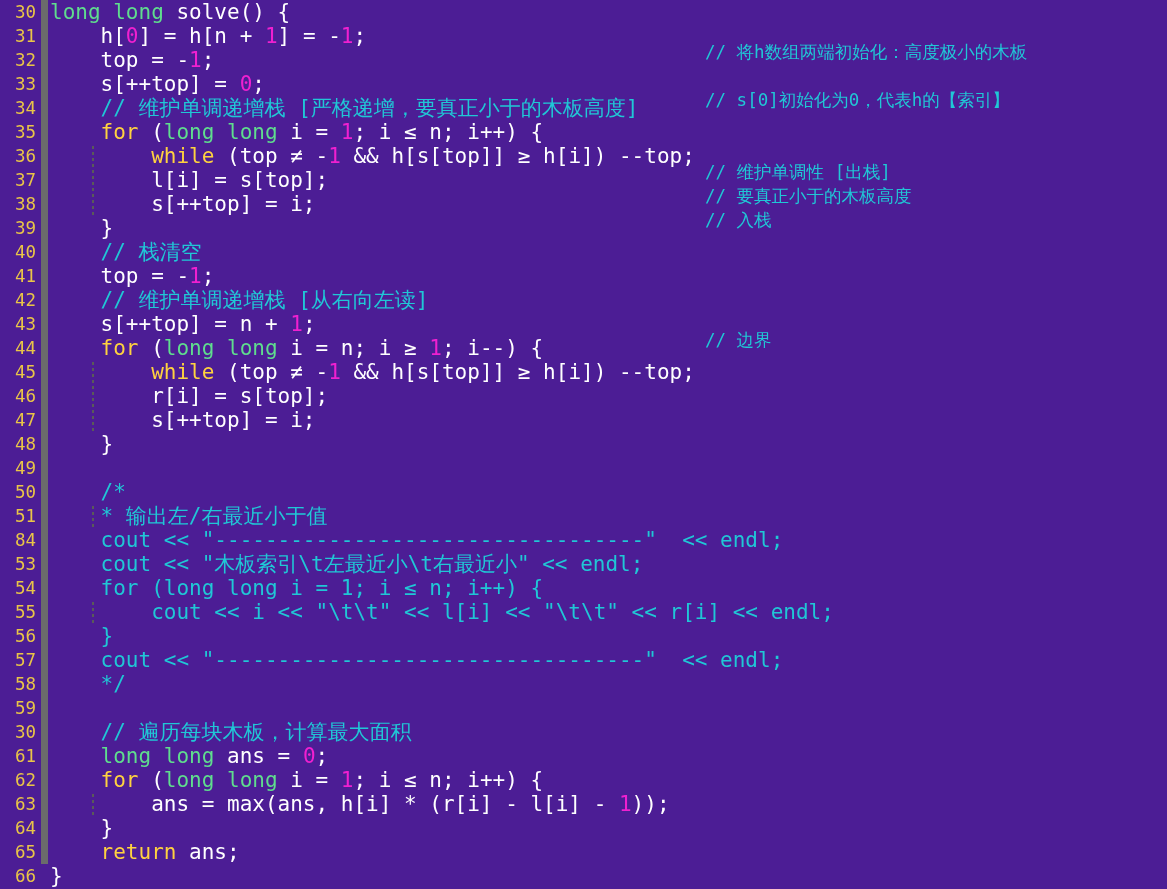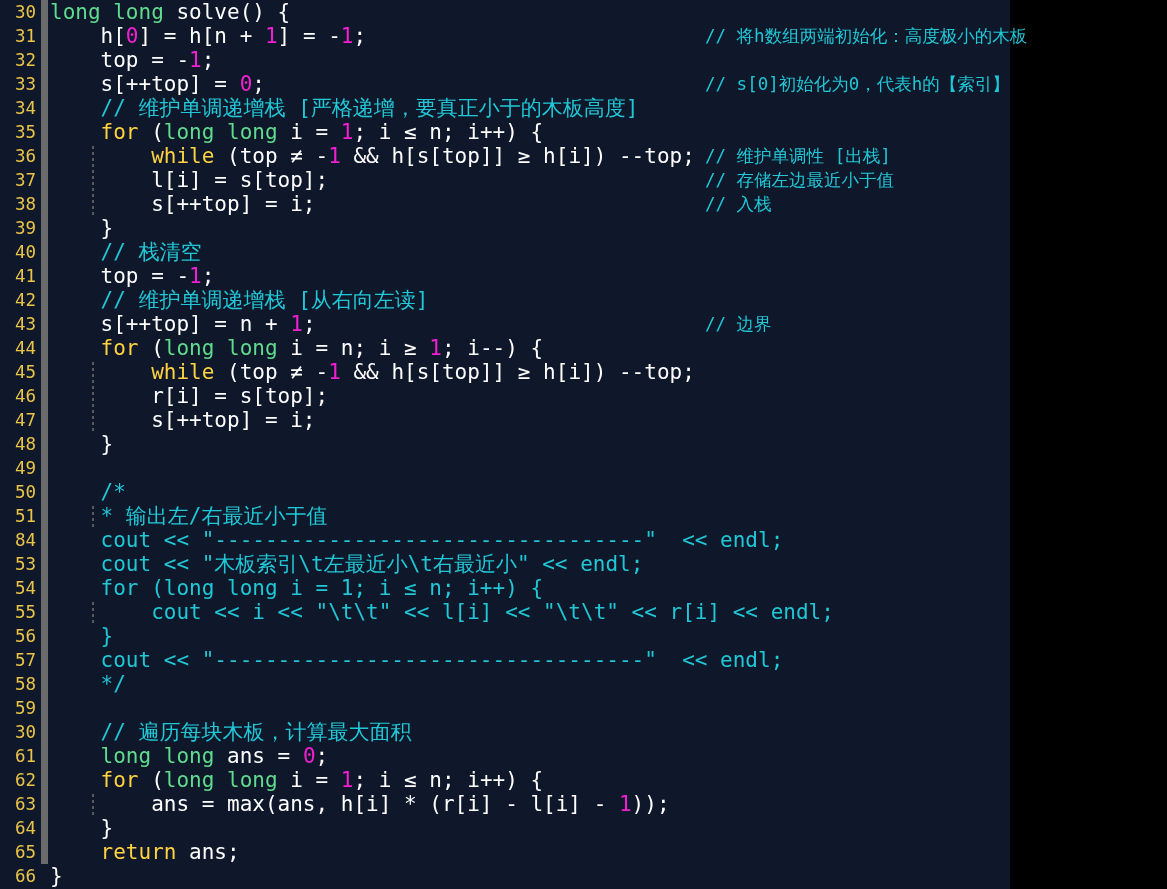--- a/index.html
+++ b/index.html
@@ -9,23 +9,23 @@
   }
   body {
     width: 1167px;
     height: 889px;
     overflow: hidden;
     font-family: "DejaVu Sans Mono", "Liberation Mono", monospace;
   }
 
   #editor {
     position: relative;
-    width: 1010px;
+    width: 1167px;
     height: 889px;
-    background: #0f172a;
+    background: #4c1d95;
   }
 
   
   .fold-bar {
     position: absolute;
     left: 41px;
     top: 0px;
     width: 7px;
     height: 864px;
     background: #6b6b6b;
@@ -58,21 +58,21 @@
     color: #ffffff;
     font-size: 21px;
     line-height: 24px;
     letter-spacing: 0px;
   }
 
   
   .tcomment {
     position: absolute;
     left: 705px;
-    top: 0;
+    top: 16px;
     color: #20c7d6;
     font-size: 17.5px;
     line-height: 24px;
     text-align: center;
   }
 
   
   .guide {
     position: absolute;
     width: 2px;
@@ -97,21 +97,21 @@
 <div id="editor">
   <div class="fold-bar"></div>
   <div id="rows">
       <div class="row"><span class="lineno">30</span><span class="code"><span class="typ">long long</span><span class="id"> solve() {</span></span></div>
       <div class="row"><span class="lineno">31</span><span class="code"><span class="id">    h[</span><span class="num">0</span><span class="id">] = h[n + </span><span class="num">1</span><span class="id">] = -</span><span class="num">1</span><span class="id">;</span></span><span class="tcomment">// 将h数组两端初始化：高度极小的木板</span></div>
       <div class="row"><span class="lineno">32</span><span class="code"><span class="id">    top = -</span><span class="num">1</span><span class="id">;</span></span></div>
       <div class="row"><span class="lineno">33</span><span class="code"><span class="id">    s[++top] = </span><span class="num">0</span><span class="id">;</span></span><span class="tcomment">// s[0]初始化为0，代表h的【索引】</span></div>
       <div class="row"><span class="lineno">34</span><span class="code"><span class="cmt">    // 维护单调递增栈 [严格递增，要真正小于的木板高度]</span></span></div>
       <div class="row"><span class="lineno">35</span><span class="code"><span class="id">    </span><span class="kw">for</span><span class="id"> (</span><span class="typ">long long</span><span class="id"> i = </span><span class="num">1</span><span class="id">; i ≤ n; i++) {</span></span></div>
       <div class="row"><span class="lineno">36</span><span class="guide" style="left: 92px;"></span><span class="code"><span class="id">        </span><span class="kw">while</span><span class="id"> (top ≠ -</span><span class="num">1</span><span class="id"> &amp;&amp; h[s[top]] ≥ h[i]) --top;</span></span><span class="tcomment">// 维护单调性 [出栈]</span></div>
-      <div class="row"><span class="lineno">37</span><span class="guide" style="left: 92px;"></span><span class="code"><span class="id">        l[i] = s[top];</span></span><span class="tcomment">// 存储左边最近小于值</span></div>
+      <div class="row"><span class="lineno">37</span><span class="guide" style="left: 92px;"></span><span class="code"><span class="id">        l[i] = s[top];</span></span><span class="tcomment">// 要真正小于的木板高度</span></div>
       <div class="row"><span class="lineno">38</span><span class="guide" style="left: 92px;"></span><span class="code"><span class="id">        s[++top] = i;</span></span><span class="tcomment">// 入栈</span></div>
       <div class="row"><span class="lineno">39</span><span class="code"><span class="id">    }</span></span></div>
       <div class="row"><span class="lineno">40</span><span class="code"><span class="cmt">    // 栈清空</span></span></div>
       <div class="row"><span class="lineno">41</span><span class="code"><span class="id">    top = -</span><span class="num">1</span><span class="id">;</span></span></div>
       <div class="row"><span class="lineno">42</span><span class="code"><span class="cmt">    // 维护单调递增栈 [从右向左读]</span></span></div>
       <div class="row"><span class="lineno">43</span><span class="code"><span class="id">    s[++top] = n + </span><span class="num">1</span><span class="id">;</span></span><span class="tcomment">// 边界</span></div>
       <div class="row"><span class="lineno">44</span><span class="code"><span class="id">    </span><span class="kw">for</span><span class="id"> (</span><span class="typ">long long</span><span class="id"> i = n; i ≥ </span><span class="num">1</span><span class="id">; i--) {</span></span></div>
       <div class="row"><span class="lineno">45</span><span class="guide" style="left: 92px;"></span><span class="code"><span class="id">        </span><span class="kw">while</span><span class="id"> (top ≠ -</span><span class="num">1</span><span class="id"> &amp;&amp; h[s[top]] ≥ h[i]) --top;</span></span></div>
       <div class="row"><span class="lineno">46</span><span class="guide" style="left: 92px;"></span><span class="code"><span class="id">        r[i] = s[top];</span></span></div>
       <div class="row"><span class="lineno">47</span><span class="guide" style="left: 92px;"></span><span class="code"><span class="id">        s[++top] = i;</span></span></div>

